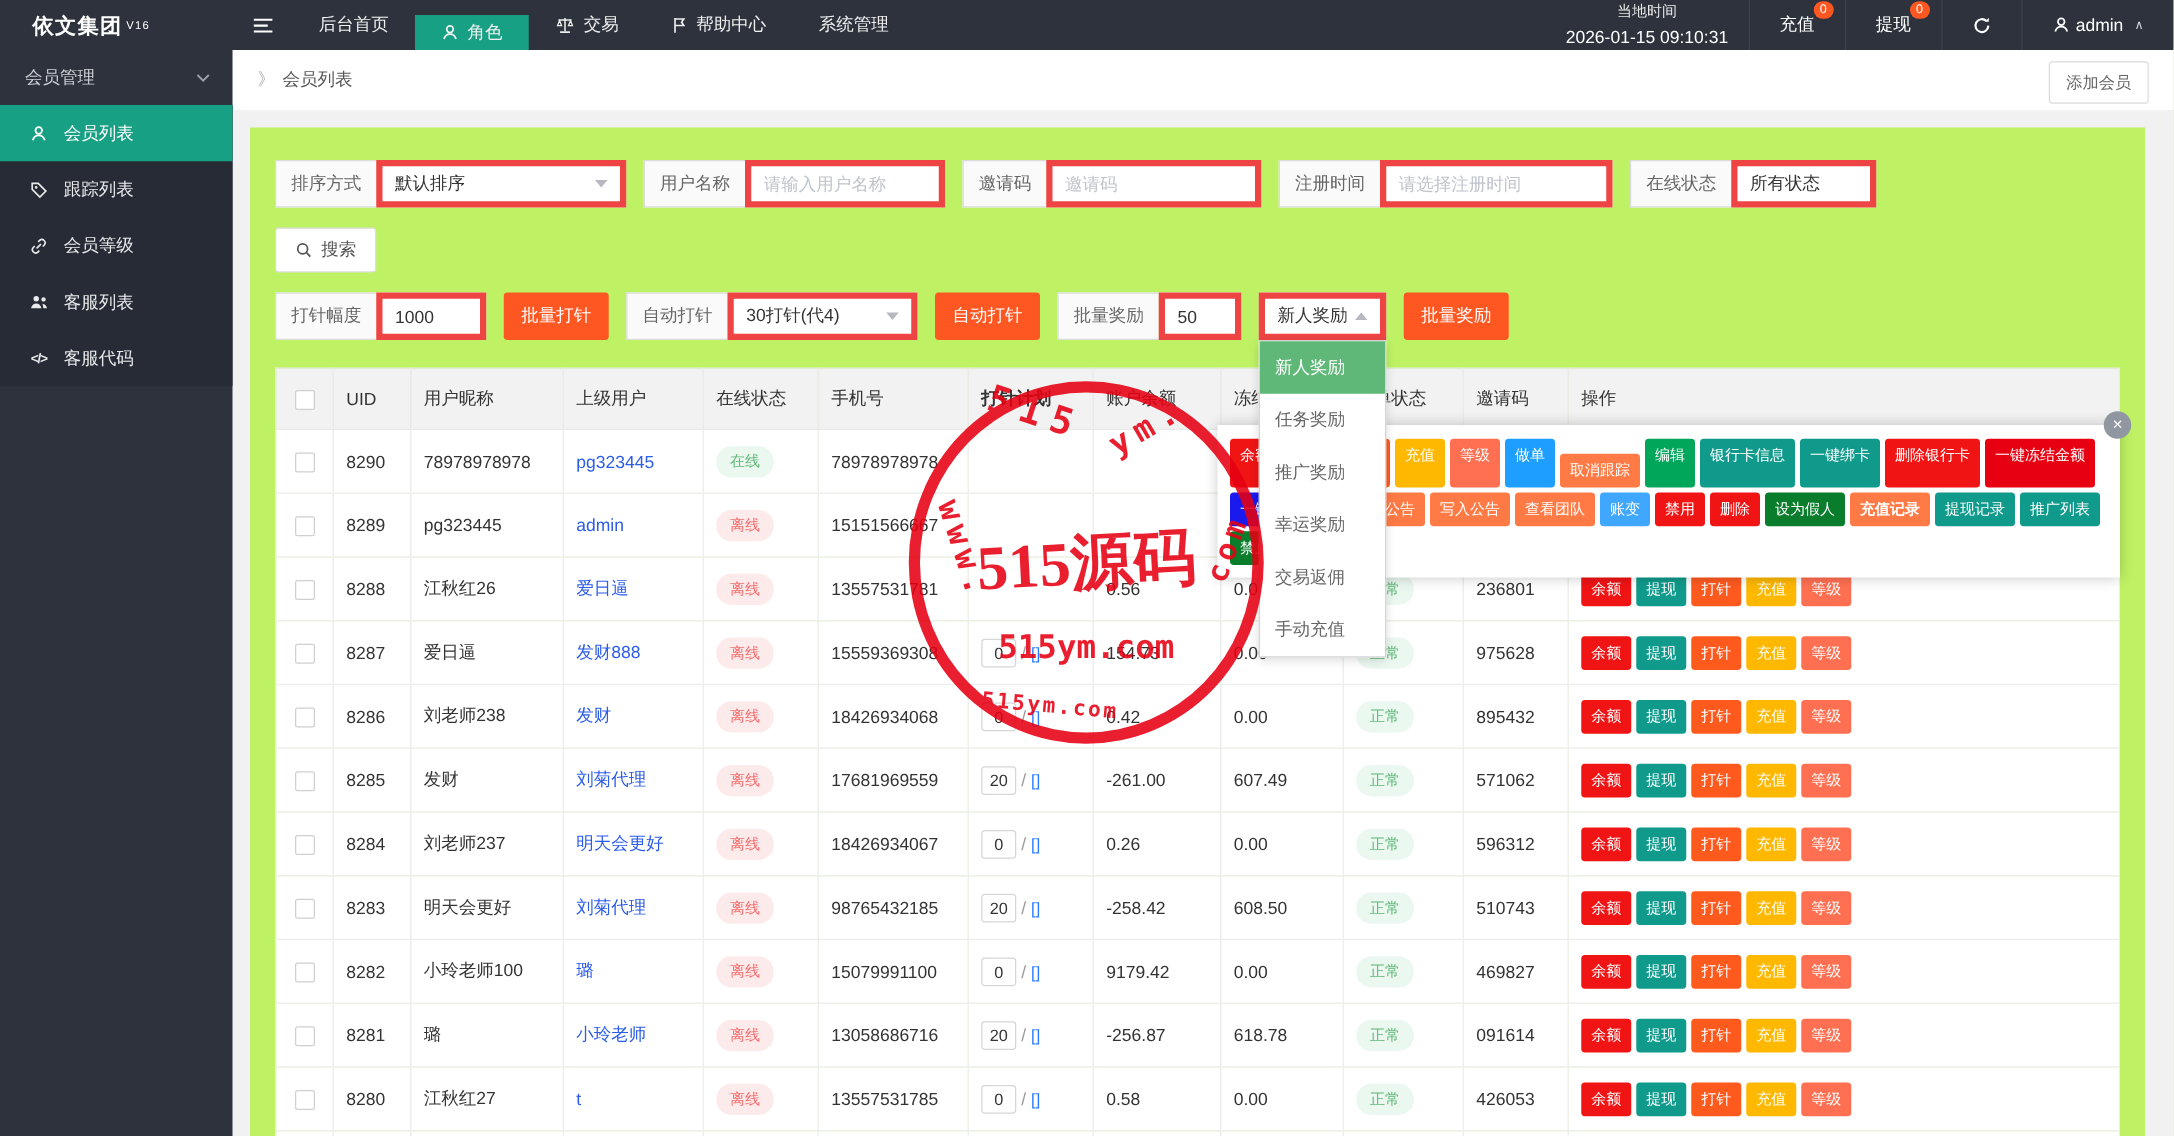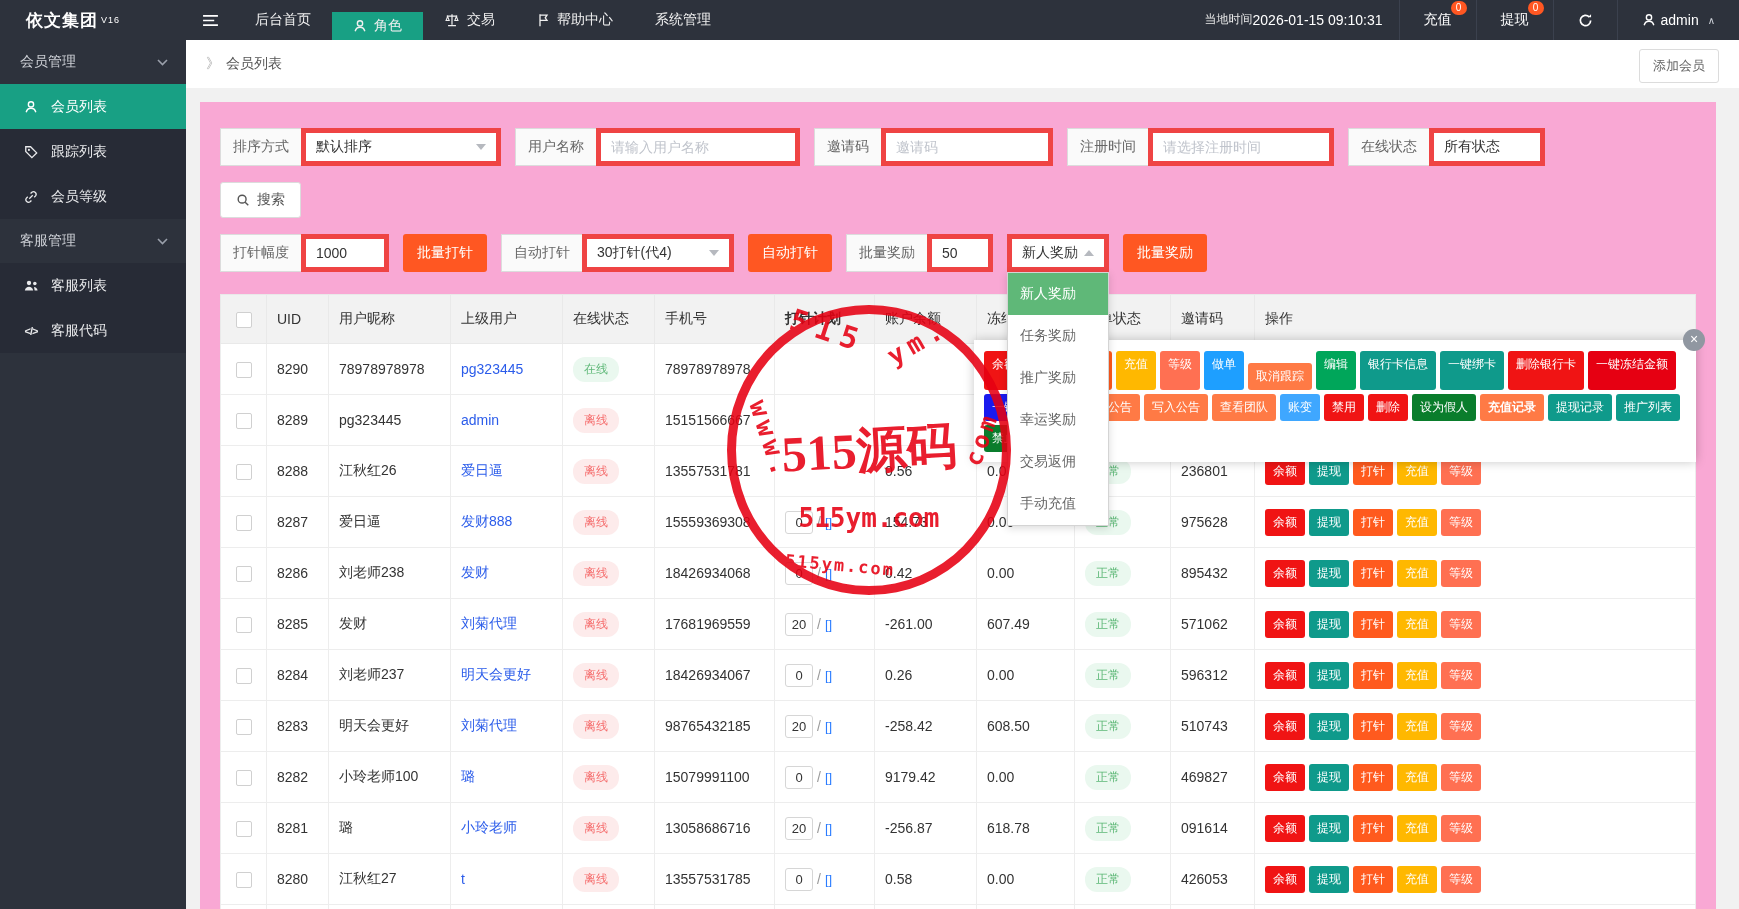--- a/index.html
+++ b/index.html
@@ -9,21 +9,21 @@
   
   .topbar { position:absolute; top:0; left:0; right:0; height:40px; background:#2d323c; color:#fff; display:flex; align-items:stretch; z-index:40; }
   .logo { width:186px; display:flex; align-items:center; padding-left:26px; font-size:17px; font-weight:bold; letter-spacing:1px; }
   .logo sup { font-size:9px; margin-left:3px; font-weight:normal; }
   .hamburger { width:48px; display:flex; align-items:center; justify-content:center; color:#fff; cursor:pointer; }
   .topnav { display:flex; align-items:stretch; }
   .nav-item { display:flex; align-items:center; gap:7px; padding:0 21px; font-size:14px; color:#f0f0f0; cursor:pointer; }
   .nav-item.active { background:#18a084;margin-top:12px; }
   .nav-ic { display:flex; align-items:center; }
   .topbar-right { margin-left:auto; display:flex; align-items:stretch; }
-  .time-block { display:flex; align-items:center; justify-content:center; padding:0 16px; line-height:1.45; }
+  .time-block { display:flex; flex-direction:column; align-items:center; justify-content:center; padding:0 16px; line-height:1.45; }
   .time-label { font-size:12px; color:#e8e8e8; }
   .time-value { font-size:14px; }
   .tb-item { position:relative; display:flex; align-items:center; gap:5px; padding:0 24px; font-size:14px; border-left:1px solid #3b414e; cursor:pointer; }
   .badge { position:absolute; top:1px; right:9px; background:#ff5722; color:#fff; font-size:10px; line-height:14px; min-width:16px; text-align:center; border-radius:8px; padding:0 4px; }
   .chev-up { font-size:10px; margin-left:4px; color:#cfd3da; }
 
   
   .sidebar { position:absolute; top:40px; left:0; bottom:0; width:186px; background:#2d323c; z-index:30; }
   .menu-group { height:44px; display:flex; align-items:center; justify-content:space-between; padding:0 18px 0 20px; color:#cdd0d6; font-size:14px; cursor:pointer; }
   .chev { color:#9aa0ab; display:flex; }
@@ -34,21 +34,21 @@
   .code-ic { font-size:11px; font-weight:bold; letter-spacing:-1px; }
 
   
   .breadcrumb { position:absolute; left:186px; top:40px; right:0; height:48px; background:#fff; display:flex; align-items:center; padding:0 20px; z-index:10; }
   .bc-prefix { color:#aaa; font-size:14px; margin-right:6px; }
   .bc-title { color:#555; font-size:14px; }
   .add-btn { position:absolute; right:20px; top:9px; background:#fff; border:1px solid #dcdcdc; border-radius:3px; padding:7px 13px; font-size:13px; color:#666; cursor:pointer; }
 
   
   .content { position:absolute; left:186px; top:88px; right:0; bottom:0; padding:14px 23px 0 14px; background:#f1f1f1; }
-  .card { background:#f9a8d4; height:100%; padding:26px 20px 18px 20px; position:relative; }
+  .card { background:#bef264; height:100%; padding:26px 20px 18px 20px; position:relative; }
 
   .filter-row { display:flex; gap:14px; margin-bottom:16px; }
   .fgroup { display:flex; height:38px; }
   .flabel { display:flex; align-items:center; padding:0 12px; background:#fafafa; border:1px solid #dcdcdc; border-right:none; font-size:14px; color:#666; white-space:nowrap; }
   .fctrl { height:38px; border:5px solid #ef4444; background:#fff; font-size:14px; color:#333; }
   .fselect { display:flex; align-items:center; justify-content:space-between; padding:0 10px; cursor:pointer; }
   .finput { padding:0 10px; outline:none; }
   .finput::placeholder { color:#c0c4cc; }
   .caret-down { width:0; height:0; border-left:5px solid transparent; border-right:5px solid transparent; border-top:6px solid #b6b9bf; }
   .caret-up { width:0; height:0; border-left:5px solid transparent; border-right:5px solid transparent; border-bottom:6px solid #b6b9bf; }
@@ -212,28 +212,20 @@
           <div class="menu-item">
             <span class="m-ic">
               <svg width="14" height="14" viewBox="0 0 16 16">
                 <path d="M6 10l4-4" stroke="currentColor" stroke-width="1.5"></path>
                 <path d="M7.5 4l1.5-1.5a3 3 0 0 1 4.2 4.2L11.7 8.2M8.5 12l-1.5 1.5a3 3 0 0 1-4.2-4.2L4.3 7.8" fill="none" stroke="currentColor" stroke-width="1.5"></path>
               </svg>
             </span>
             <span>会员等级</span>
           </div>
         </div>
-        <div class="menu-group">
-          <span>客服管理</span>
-          <span class="chev">
-            <svg width="11" height="7" viewBox="0 0 11 7">
-              <path d="M1 1l4.5 4.5L10 1" fill="none" stroke="currentColor" stroke-width="1.6"></path>
-            </svg>
-          </span>
-        </div>
         <div class="menu-sub">
           <div class="menu-item">
             <span class="m-ic">
               <svg width="15" height="13" viewBox="0 0 18 14">
                 <circle cx="6" cy="4" r="2.6" fill="currentColor"></circle>
                 <path d="M1 13c.6-3 2.6-4.5 5-4.5s4.4 1.5 5 4.5z" fill="currentColor"></path>
                 <circle cx="13" cy="4.6" r="2.1" fill="currentColor"></circle>
                 <path d="M12 8.8c2.2.3 3.8 1.7 4.3 4.2h-3.5z" fill="currentColor"></path>
               </svg>
             </span>
@@ -261,21 +253,21 @@
       <div class="filter-row">
           <div class="fgroup">
             <span class="flabel">排序方式</span>
             <div class="fctrl fselect" style="width: 200px;">
               <span>默认排序</span>
               <span class="caret-down"></span>
             </div>
           </div>
           <div class="fgroup">
             <span class="flabel">用户名称</span>
-            <input class="fctrl finput" placeholder="请输入用户名称" style="width: 204px;">
+            <input class="fctrl finput" placeholder="请输入用户名称" style="width: 160px;">
           </div>
           <div class="fgroup">
             <span class="flabel">邀请码</span>
             <input class="fctrl finput" placeholder="邀请码" style="width: 172px;">
           </div>
           <div class="fgroup">
             <span class="flabel">注册时间</span>
             <input class="fctrl finput" placeholder="请选择注册时间" style="width: 186px;">
           </div>
           <div class="fgroup">

